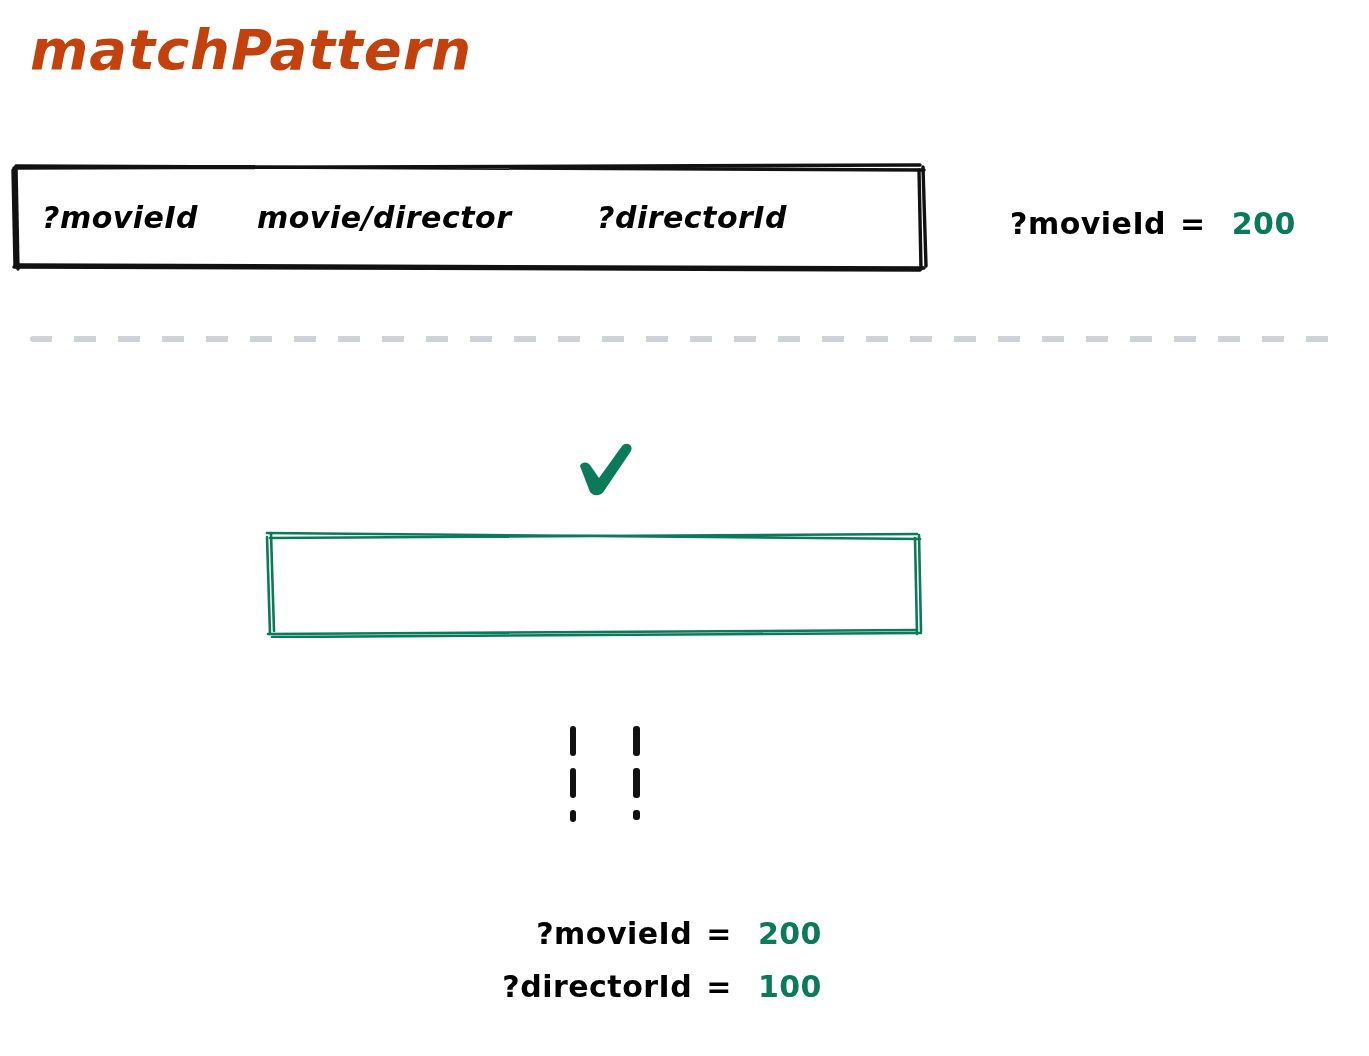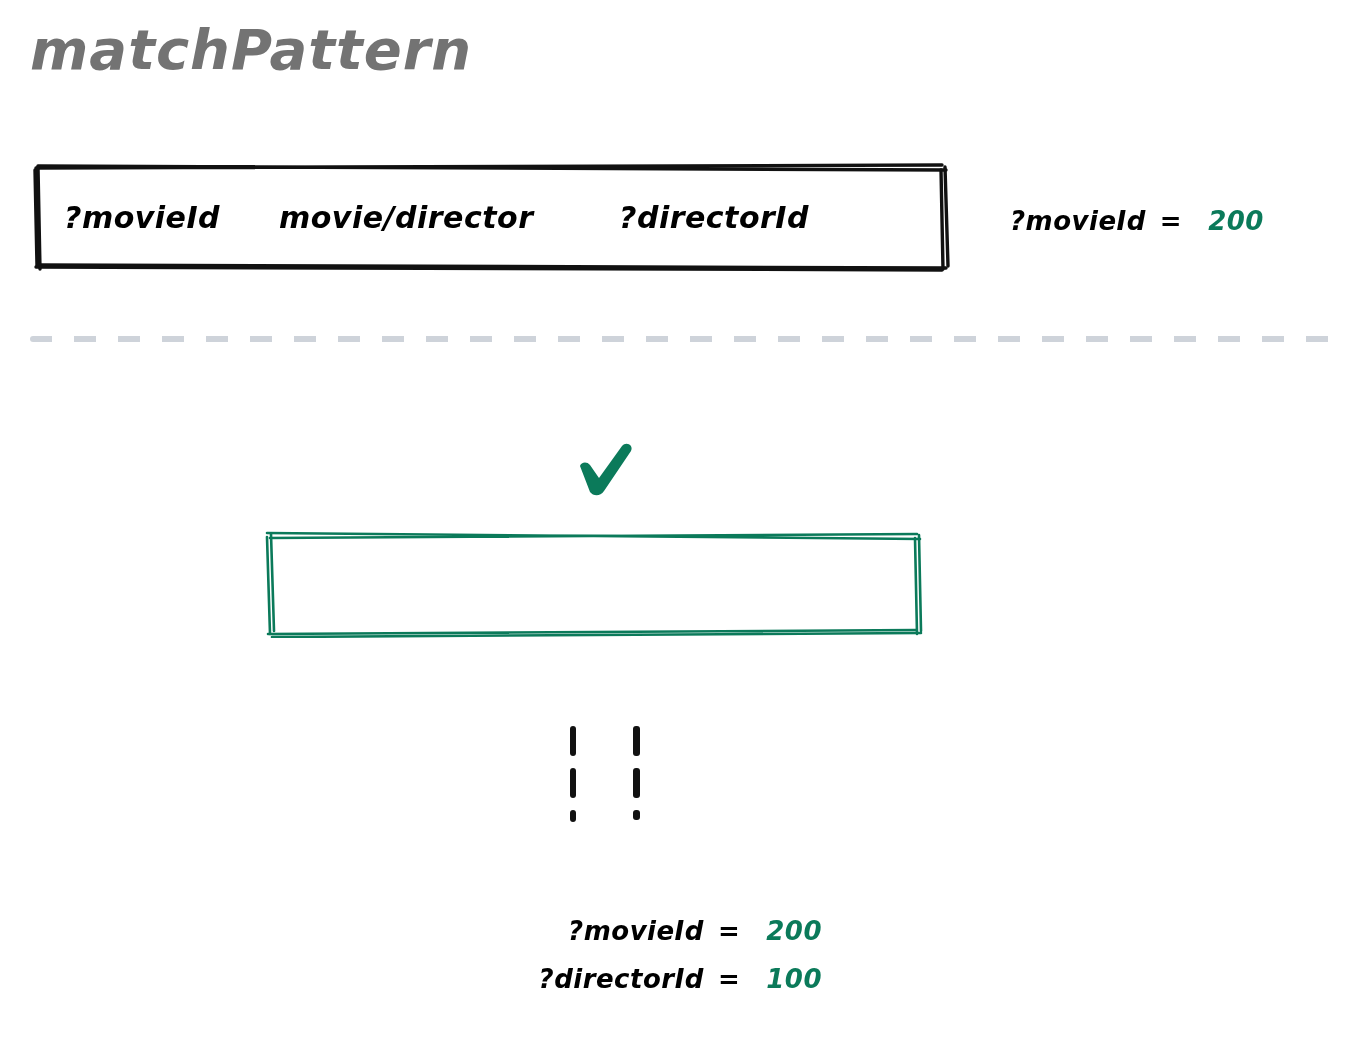--- a/index.html
+++ b/index.html
@@ -23,41 +23,41 @@
     letter-spacing: 0.5px;
   }
 
   
   #page-title {
     position: absolute;
     left: 30px;
     top: 22px;
     font-size: 56px;
     line-height: 1;
-    color: #737373;
+    color: #c2410c;
     font-weight: 700;
     font-style: italic;
     letter-spacing: 1px;
     white-space: nowrap;
   }
 
   
   .sketch-box {
     position: absolute;
     box-sizing: border-box;
     background: #ffffff;
   }
   .sketch-box .edge {
     position: absolute;
     pointer-events: none;
   }
 
   
   #pattern-box {
-    left: 32px;
+    left: 10px;
     top: 162px;
     width: 918px;
     height: 110px;
   }
   
   #fact-box {
     left: 264px;
     top: 528px;
     width: 660px;
     height: 110px;
@@ -96,23 +96,22 @@
       to right,
       #ced3da 0px, #ced3da 22px,
       rgba(0,0,0,0) 22px, rgba(0,0,0,0) 44px);
     border-radius: 3px;
   }
 
   
   .binding {
     position: absolute;
     white-space: nowrap;
-    font-size: 26px;
-    font-weight: 700;
-    font-style: italic;
+    font-size: 30px;
+    font-weight: 700;
     letter-spacing: 0.5px;
     color: #000000;
   }
   .binding .val { color: #0B7A5A; margin-left: 26px; }
   .binding .eq  { margin-left: 14px; }
 
   #top-binding { left: 1010px; top: 206px; }
 
   #result-bindings {
     position: absolute;

